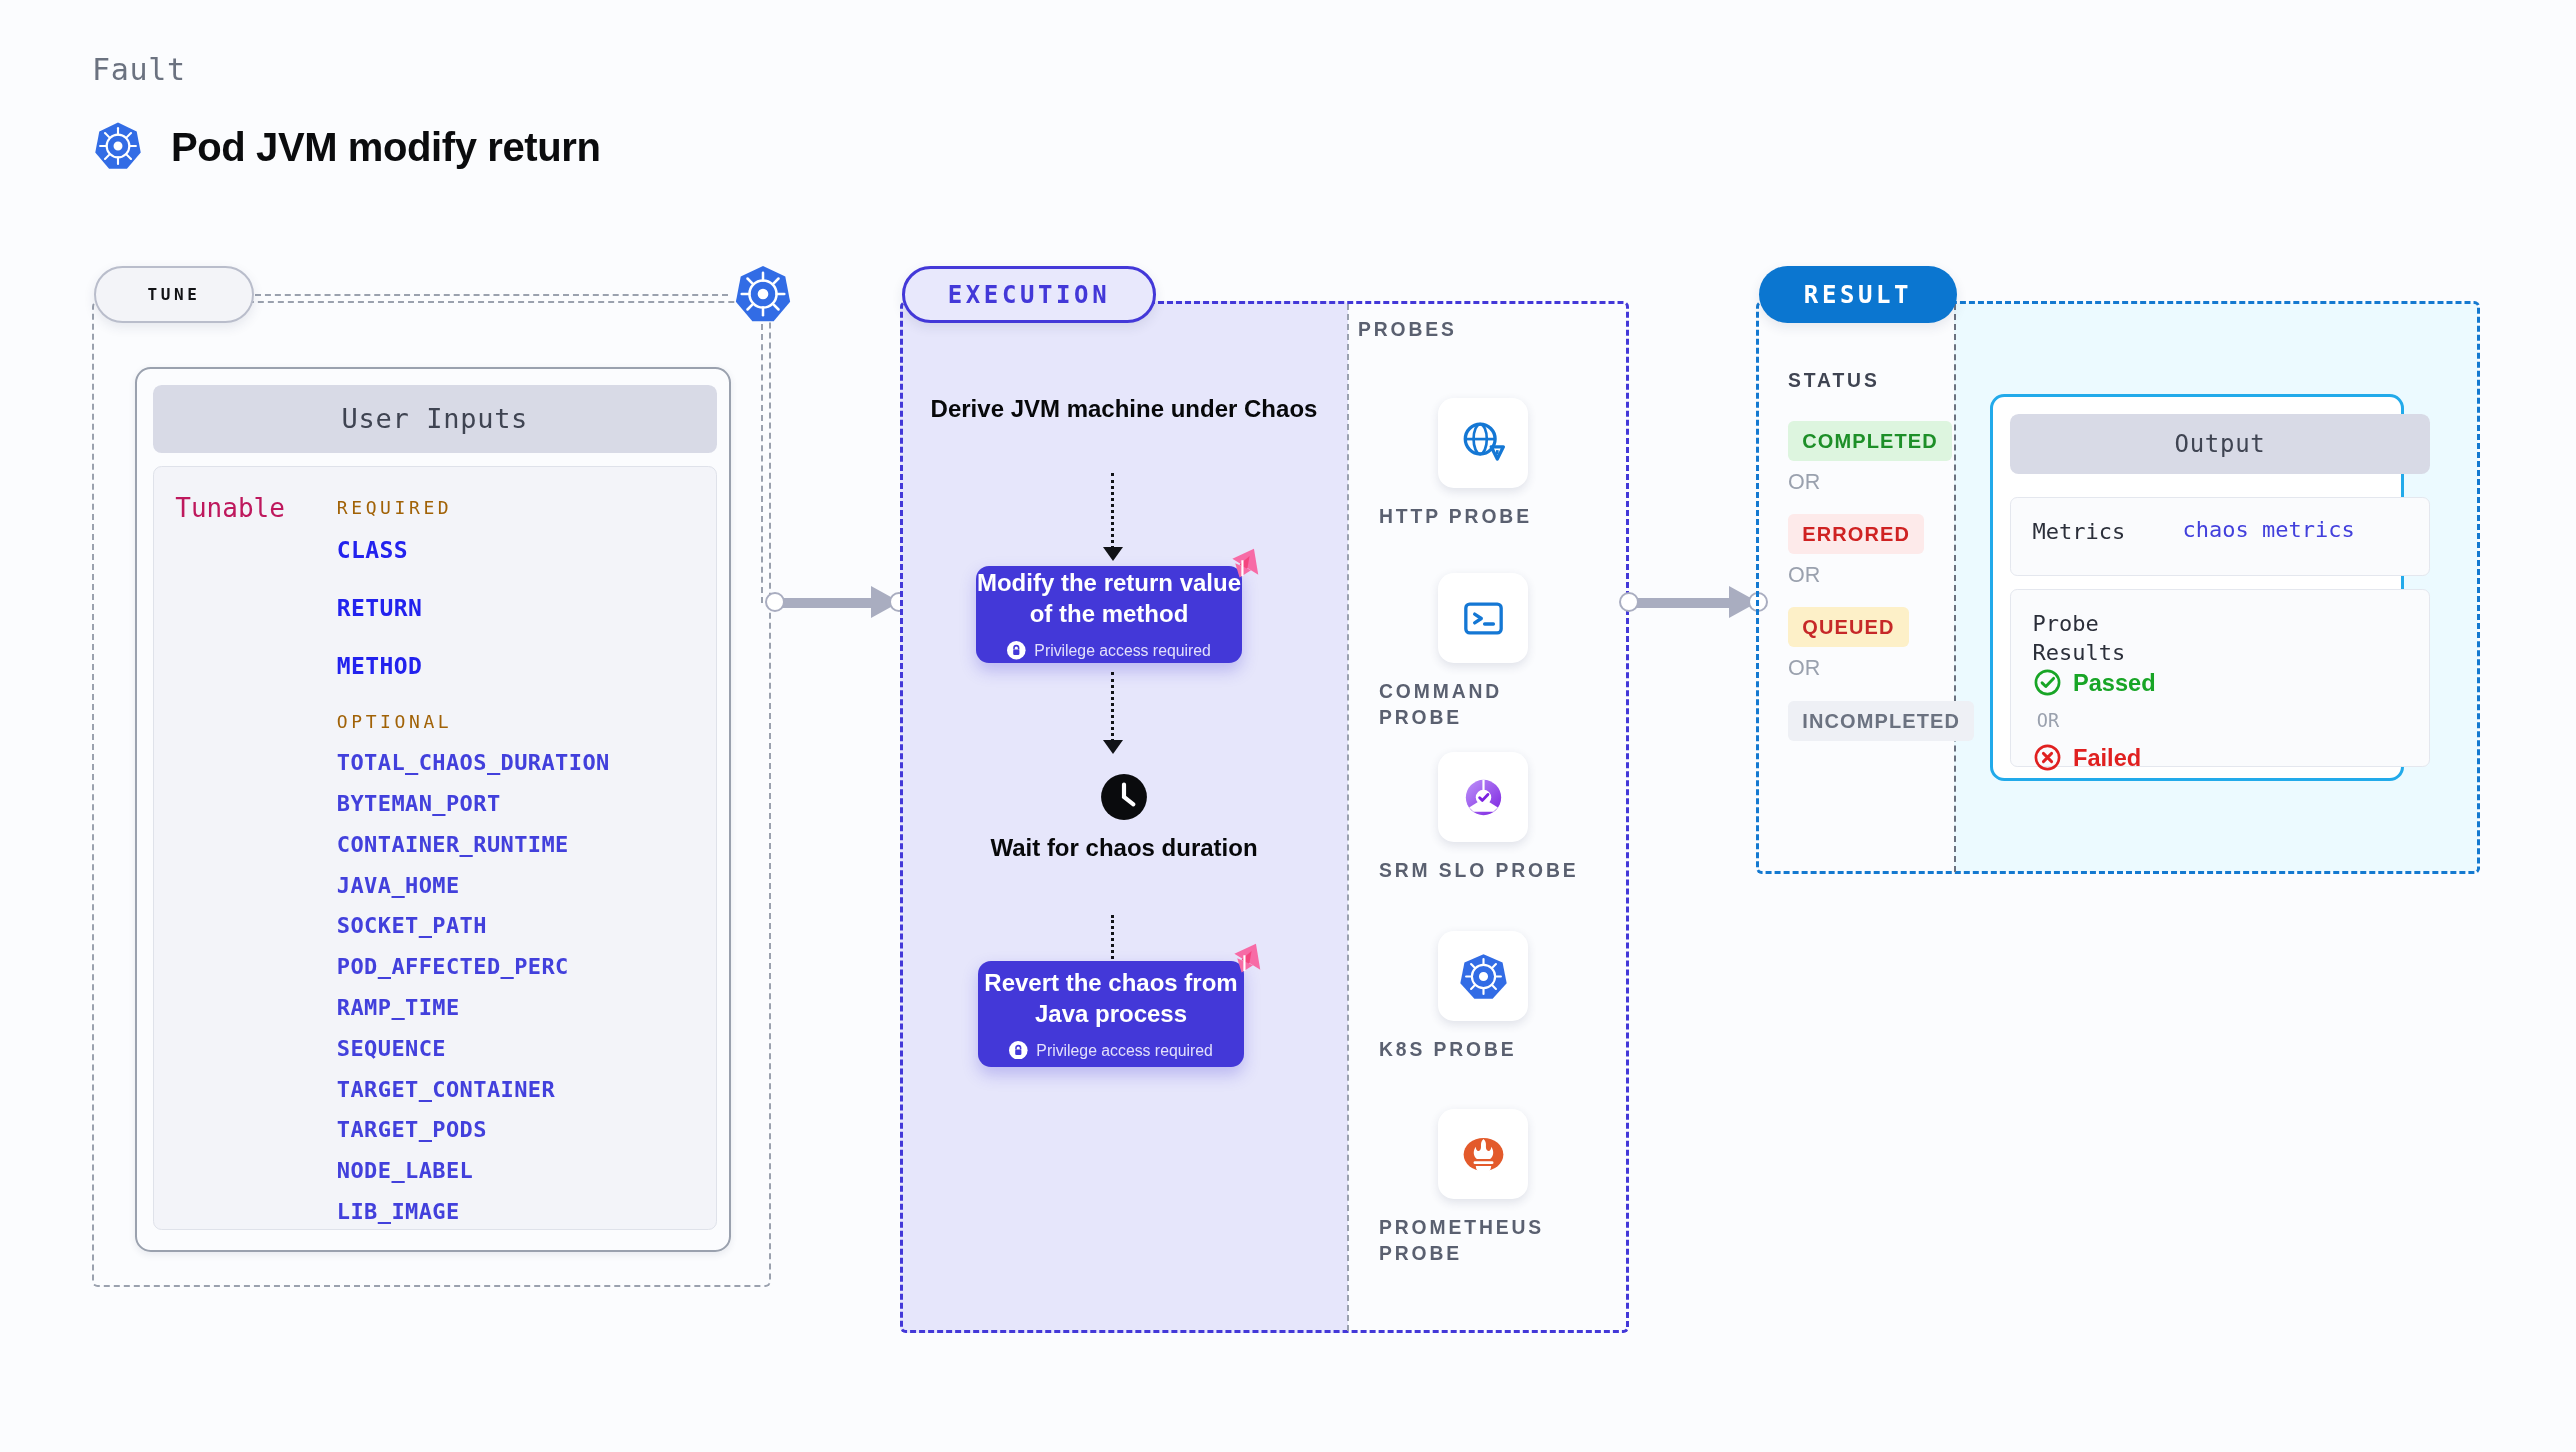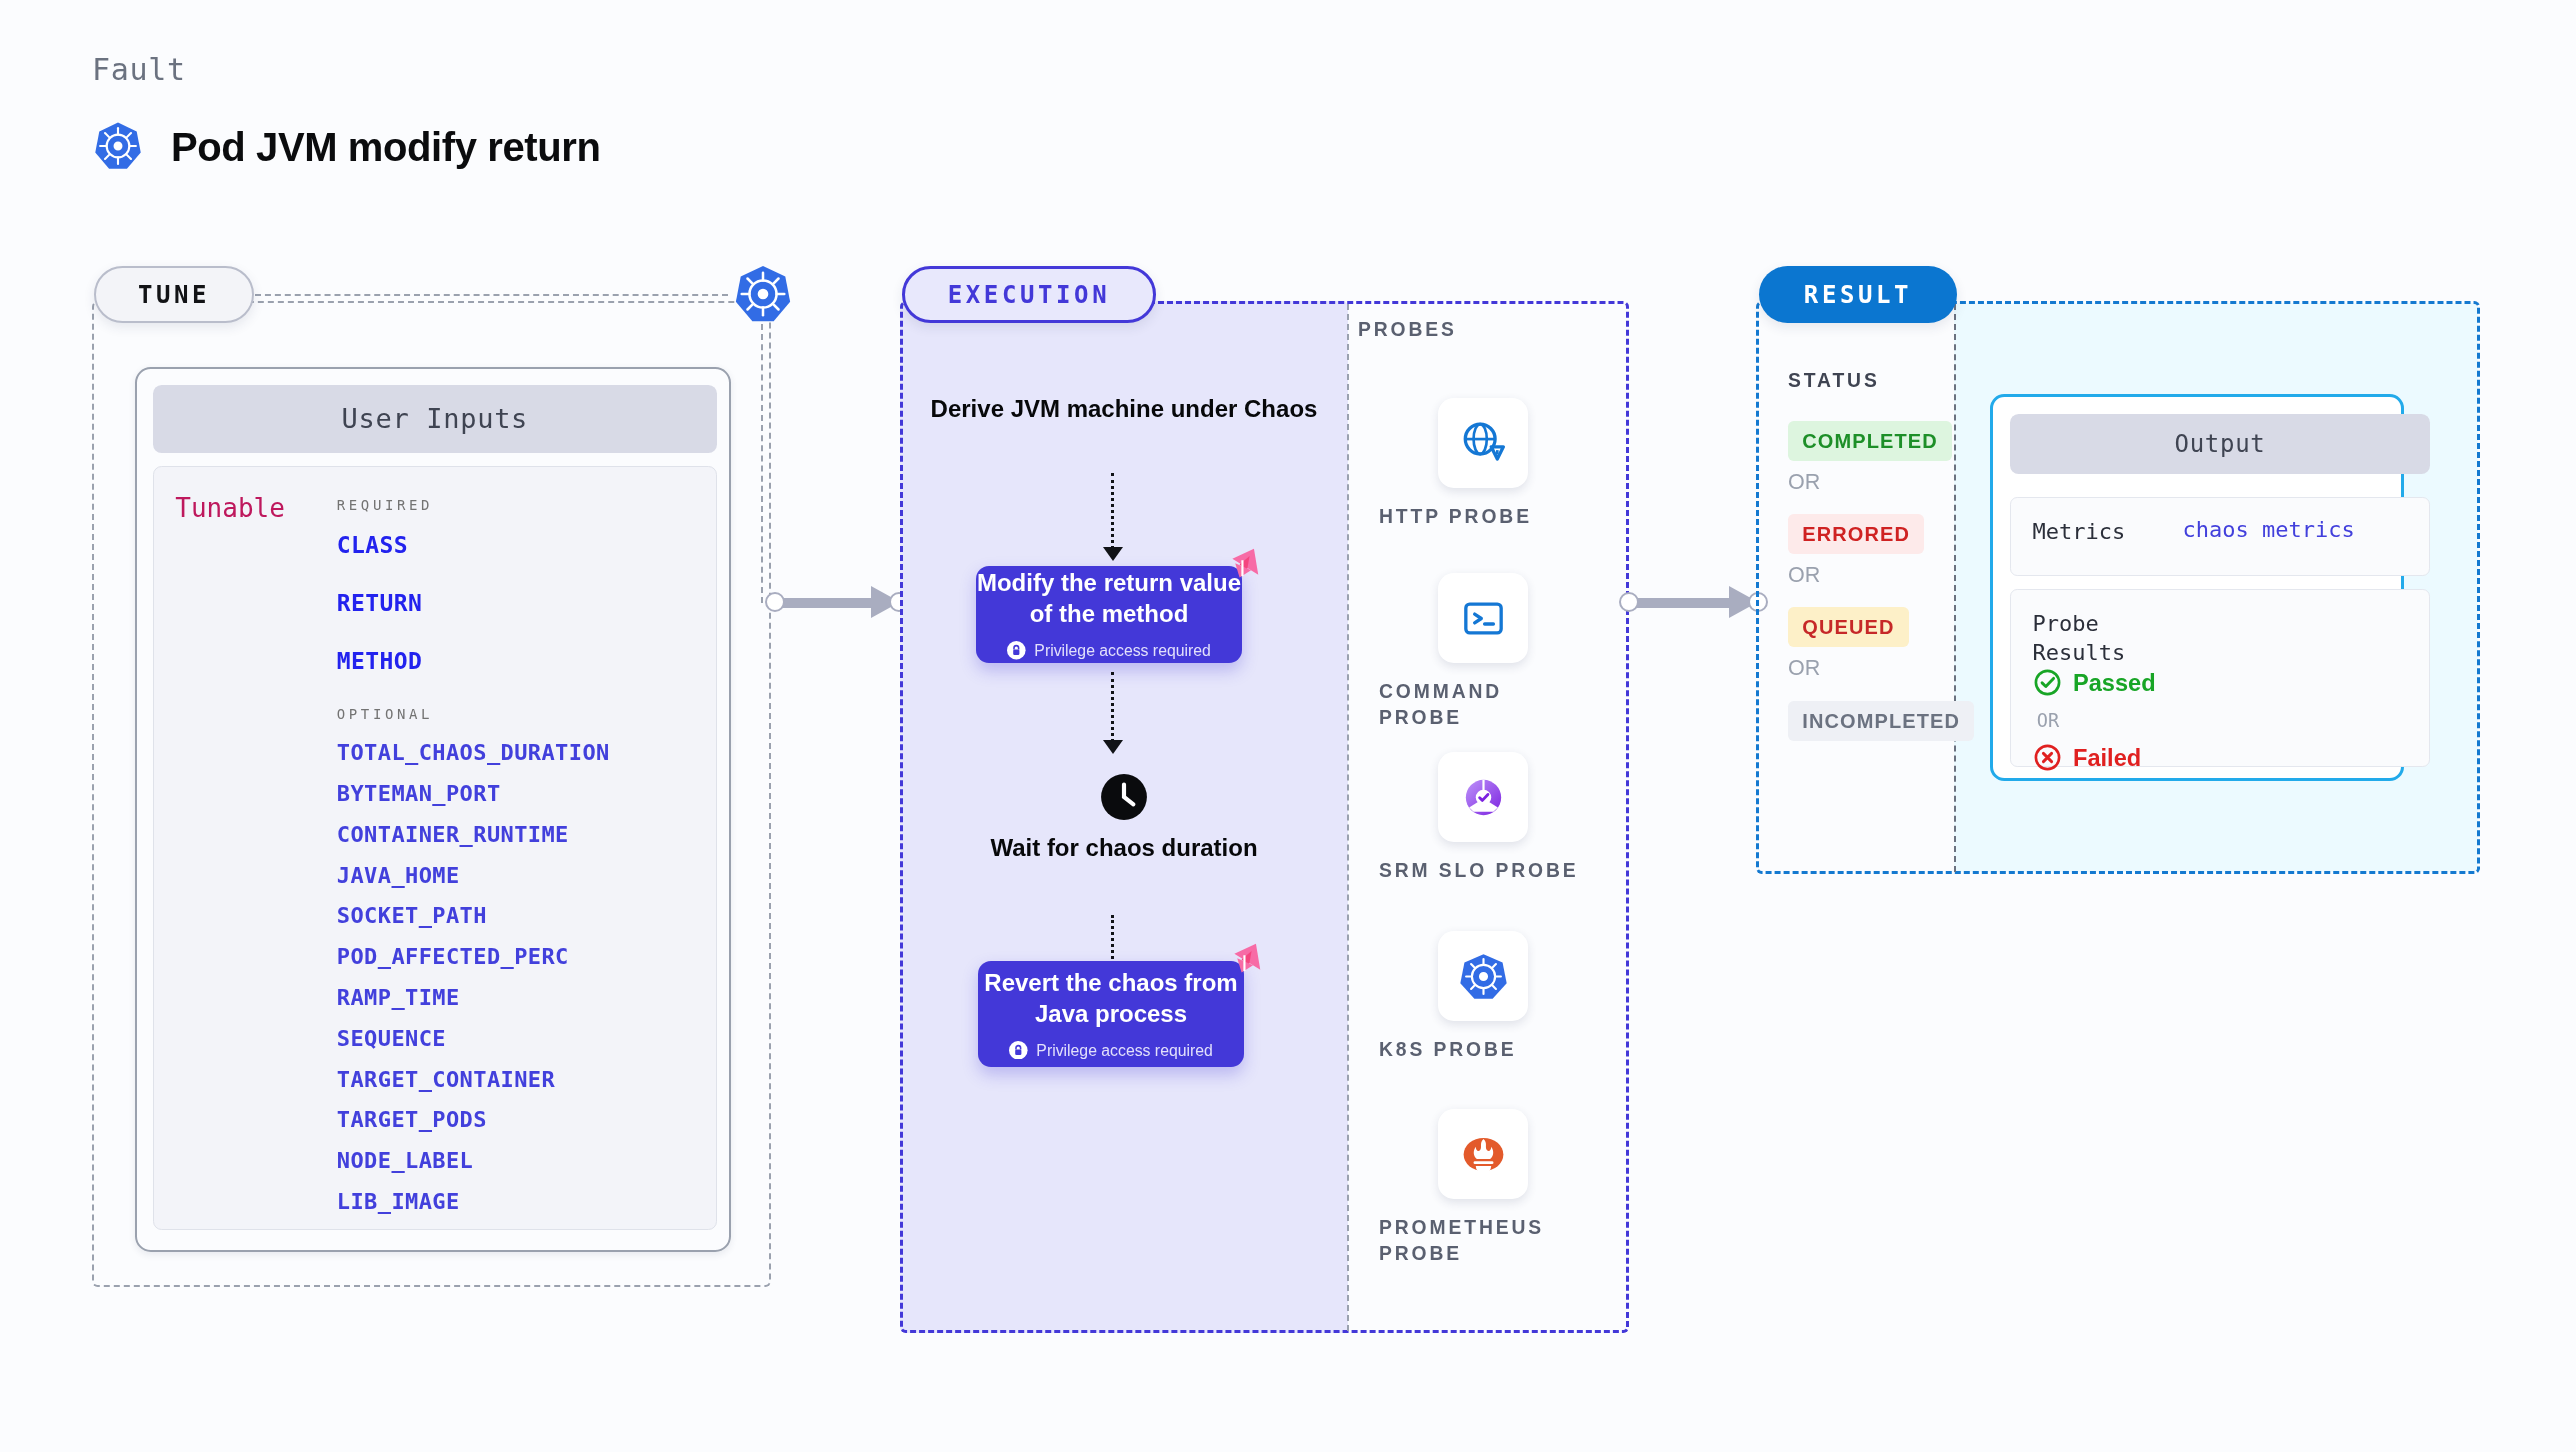--- a/index.html
+++ b/index.html
@@ -37,42 +37,42 @@
     padding: 18.6px 0; letter-spacing: 0.7px;
   }
 
   
   #tune-dash {
     left: 92px; top: 301px; width: 679px; height: 986px;
     border: 2.9px dashed #9aa1ae; border-radius: 5.7px; background: transparent;
   }
   #tune-badge {
     left: 94px; top: 266px; width: 160px; height: 57px;
-    background: #f3f4f8; border: 2.9px solid #b9bdcb; color: #121316; font-size: 24px;
+    background: #f3f4f8; border: 2.9px solid #b9bdcb; color: #121316; font-size: 16px;
   }
   #k8s-top { position: absolute; left: 732px; top: 263px; width: 62px; height: 62px; z-index: 7; }
 
   #ui-card {
     position: absolute; left: 135px; top: 367px; width: 596px; height: 885px;
     background: #fbfcfe; border: 2.9px solid #9aa1ae; border-radius: 15.8px;
     box-shadow: 0 2.9px 7.2px rgba(40,50,90,.09);
   }
   #ui-card-title { position: absolute; left: 15.8px; top: 15.8px; width: 564px; }
   #ui-body {
     position: absolute; left: 15.8px; top: 97px; width: 564px; height: 764px;
     background: #f3f4f9; border: 1.4px solid #dfe2ea; border-radius: 8.6px;
   }
   #tunable-label {
     position: absolute; left: 21.5px; top: 26px;
     font-family: "DejaVu Sans Mono", monospace; font-size: 26px; color: #be185d;
   }
   #param-col { position: absolute; left: 183px; top: 14.3px; width: 373px; }
   .grp-label {
-    font-family: "DejaVu Sans Mono", monospace; font-size: 14px;
-    color: #737373; letter-spacing: 3.6px; margin: 15.8px 0 18.6px 0;
+    font-family: "DejaVu Sans Mono", monospace; font-size: 18px;
+    color: #a16207; letter-spacing: 3.6px; margin: 15.8px 0 18.6px 0;
   }
   .param-req {
     font-family: "DejaVu Sans Mono", monospace; font-size: 23px;
     color: #2222ee; font-weight: 700; margin-bottom: 32px; letter-spacing: 0.4px;
   }
   .param-opt {
     font-family: "DejaVu Sans Mono", monospace; font-size: 22px;
     color: #4240dc; font-weight: 700; margin-bottom: 15.8px; letter-spacing: 0.4px;
   }
 

